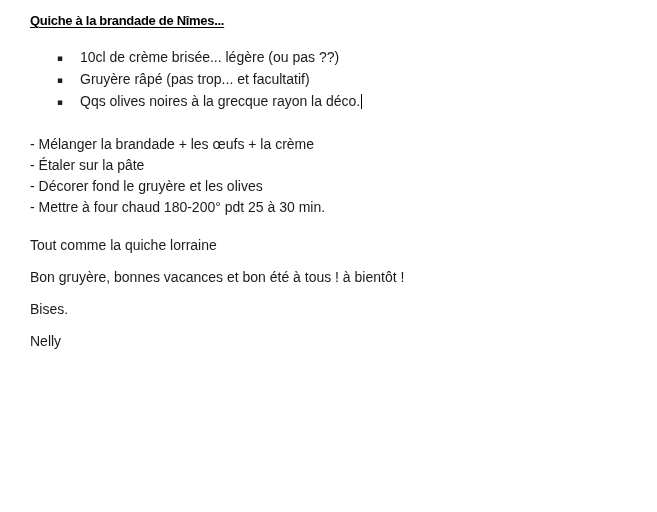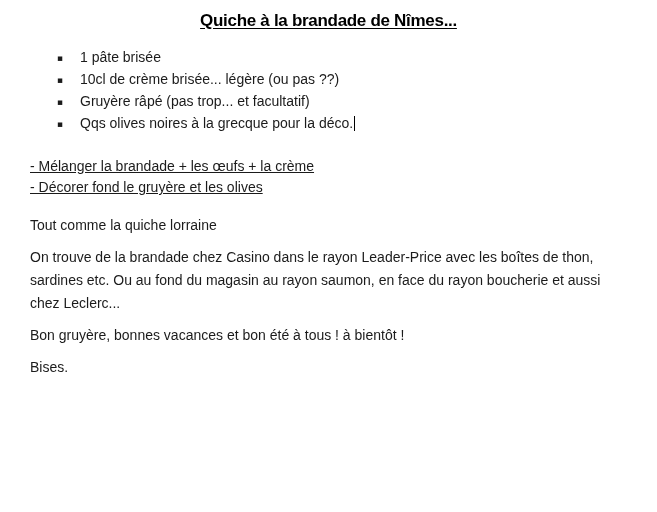--- a/index.html
+++ b/index.html
@@ -14,22 +14,21 @@
     box-sizing: border-box;
     background: #ffffff;
     color: #1b1b1b;
     font-family: "Liberation Sans", sans-serif;
     font-size: 14px;
     padding: 0 30px;
     overflow: hidden;
   }
   .title {
     margin: 10px 0 0 0;
-    text-align: center;
-    font-size: 17px;
+    font-size: 13px;
     line-height: 22px;
     font-weight: 700;
     letter-spacing: -0.3px;
     color: #000000;
   }
   .title .underlined {
     text-decoration: underline;
     text-underline-offset: 2px;
   }
   ul.ingredients {
@@ -44,21 +43,20 @@
   .bullet {
     display: inline-block;
     width: 23px;
     font-size: 9px;
     font-family: "DejaVu Sans", sans-serif;
     vertical-align: 1px;
     color: #1b1b1b;
   }
   .steps {
     margin: 21px 0 16px 0;
-    text-decoration: underline;
   }
   .steps .line {
     line-height: 21px;
     white-space: pre;
   }
   .para {
     margin: 9px 0 0 0;
   }
   .para .line {
     line-height: 23px;
@@ -74,43 +72,42 @@
   }
 </style>
 </head>
 <body>
 
 <div class="page">
 
   <h1 class="title"><span class="underlined">Quiche à la brandade de Nîmes...</span></h1>
 
   <ul class="ingredients">
-    <li><span class="bullet">▪</span><span>1 pâte brisée</span></li>
     <li><span class="bullet">▪</span><span>10cl de crème brisée... légère (ou pas ??)</span></li>
     <li><span class="bullet">▪</span><span>Gruyère râpé (pas trop... et facultatif)</span></li>
-    <li><span class="bullet">▪</span><span>Qqs olives noires à la grecque pour la déco.</span><span class="caret"></span></li>
+    <li><span class="bullet">▪</span><span>Qqs olives noires à la grecque rayon la déco.</span><span class="caret"></span></li>
   </ul>
 
   <div class="steps">
     <div class="line">- Mélanger la brandade + les œufs + la crème</div>
+    <div class="line">- Étaler sur la pâte</div>
     <div class="line">- Décorer fond le gruyère et les olives</div>
+    <div class="line">- Mettre à four chaud 180-200° pdt 25 à 30 min.</div>
   </div>
 
   <div class="para">
     <div class="line">Tout comme la quiche lorraine</div>
   </div>
 
-  <div class="para">
-    <div class="line">On trouve de la brandade chez Casino dans le rayon Leader-Price avec les boîtes de thon,</div>
-    <div class="line">sardines etc. Ou au fond du magasin au rayon saumon, en face du rayon boucherie et aussi</div>
-    <div class="line">chez Leclerc...</div>
-  </div>
 
   <div class="para">
     <div class="line">Bon gruyère, bonnes vacances et bon été à tous ! à bientôt !</div>
   </div>
 
   <div class="para">
     <div class="line">Bises.</div>
   </div>
 
+  <div class="para">
+    <div class="line">Nelly</div>
+  </div>
 
 </div>
 
 </body></html>

